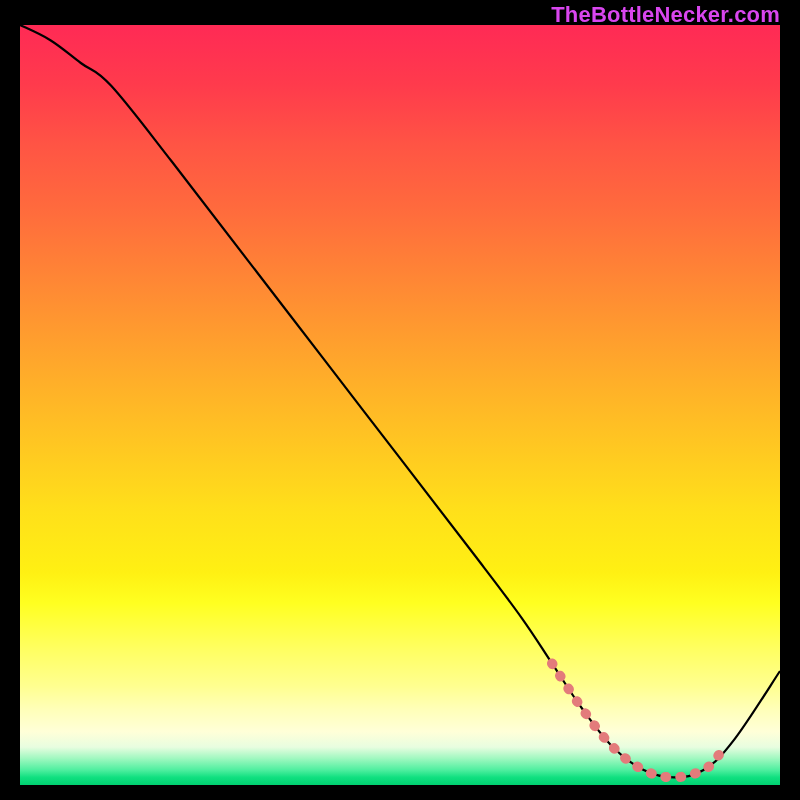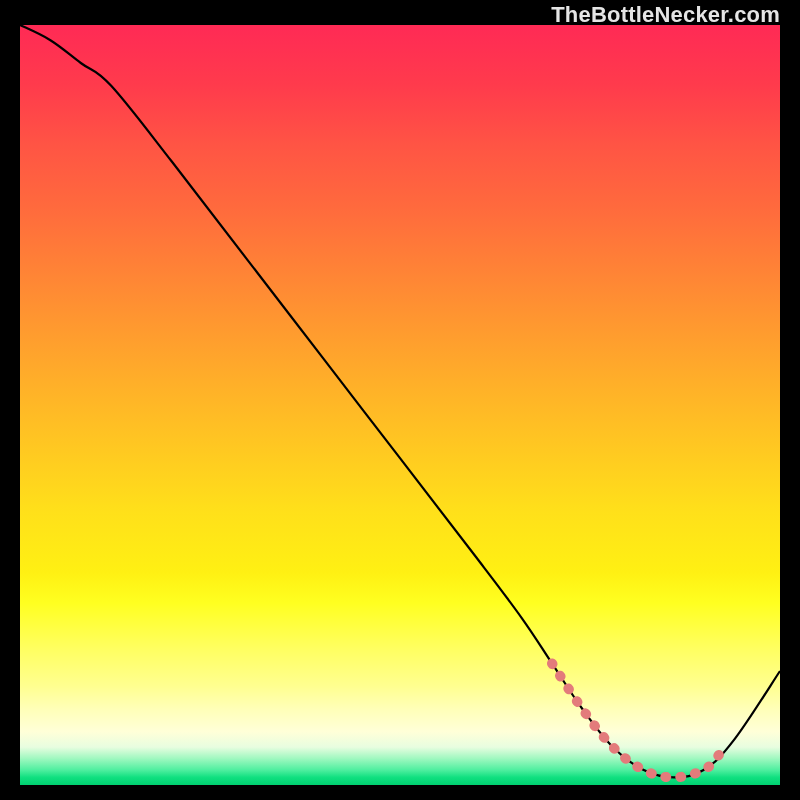--- a/index.html
+++ b/index.html
@@ -45,21 +45,21 @@
       #00d070 100%
     );
   }
   .watermark {
     position: absolute;
     top: 2px;
     right: 20px;
     font-family: Arial, Helvetica, sans-serif;
     font-size: 22px;
     font-weight: bold;
-    color: #e5e5e5;
+    color: #d946ef;
     letter-spacing: 0.2px;
   }
   svg.curve {
     position: absolute;
     left: 0;
     top: 0;
     width: 760px;
     height: 760px;
     overflow: visible;
   }

